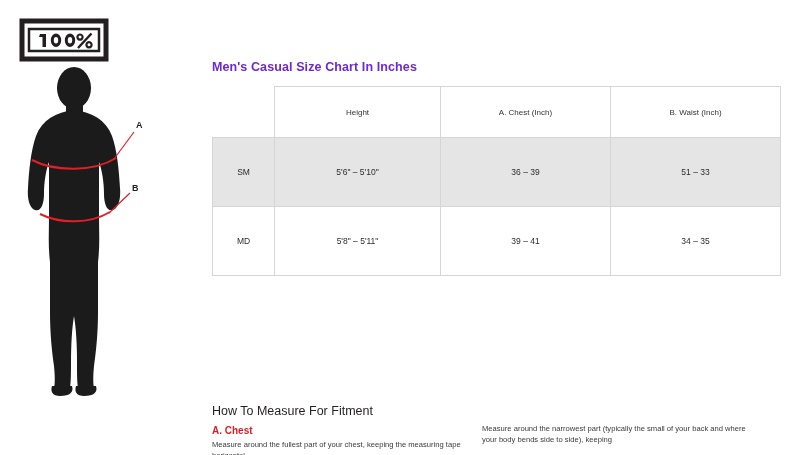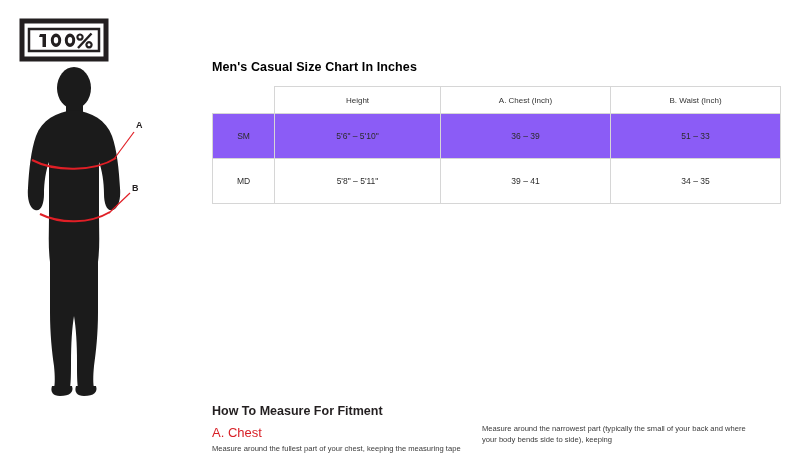--- a/index.html
+++ b/index.html
@@ -52,83 +52,83 @@
     width: 580px;
     height: 455px;
   }
   .chart-title {
     position: absolute;
     left: 2px;
     top: 60px;
     font-size: 12.5px;
     font-weight: bold;
     letter-spacing: 0.1px;
-    color: #000000;
+    color: #6d28d9;
   }
 
   table.size-chart {
     position: absolute;
     left: 2px;
     top: 86px;
     width: 568px;
     border-collapse: collapse;
     table-layout: fixed;
   }
   table.size-chart th,
   table.size-chart td {
     border: 1px solid #d6d6d6;
     text-align: center;
     vertical-align: middle;
     font-size: 8.5px;
     color: #2b2b2b;
     height: 44px;
-    padding: 0;
+    padding: 12px;
     font-weight: normal;
   }
   table.size-chart thead th {
     height: 26px;
     font-size: 8px;
     color: #333;
   }
   table.size-chart thead th.corner {
     border-top: none;
     border-left: none;
     background: #ffffff;
   }
   col.c0 { width: 62px; }
   col.c1 { width: 166px; }
   col.c2 { width: 170px; }
   col.c3 { width: 170px; }
 
-  tr.shade td { background: #8b5cf6; margin-top: 32px; }
+  tr.shade td { background: #e5e5e5; margin-top: 32px; }
   td.sizecell { font-weight: bold; font-size: 9px; color: #231f20; }
 
   
   .howto-title {
     position: absolute;
     left: 2px;
     top: 404px;
     font-size: 12.5px;
-    font-weight: bold;
+    font-weight: normal;
     color: #231f20;
     text-align: center;
   }
   .measure-col {
     position: absolute;
     top: 424px;
     font-size: 7.6px;
     line-height: 1.42;
     color: #3a3a3a;
   }
   .measure-col.col-a { left: 2px; width: 250px; }
   .measure-col.col-b { left: 272px; width: 268px; }
   .measure-label {
-    font-weight: normal;
+    font-weight: bold;
     color: #d81f26;
-    font-size: 13px;
+    font-size: 10px;
     display: block;
     margin-bottom: 2px;
   }
   .measure-text { display: block; color: #3a3a3a; }
 </style>
 </head>
 <body>
 
 <div class="page">
 

